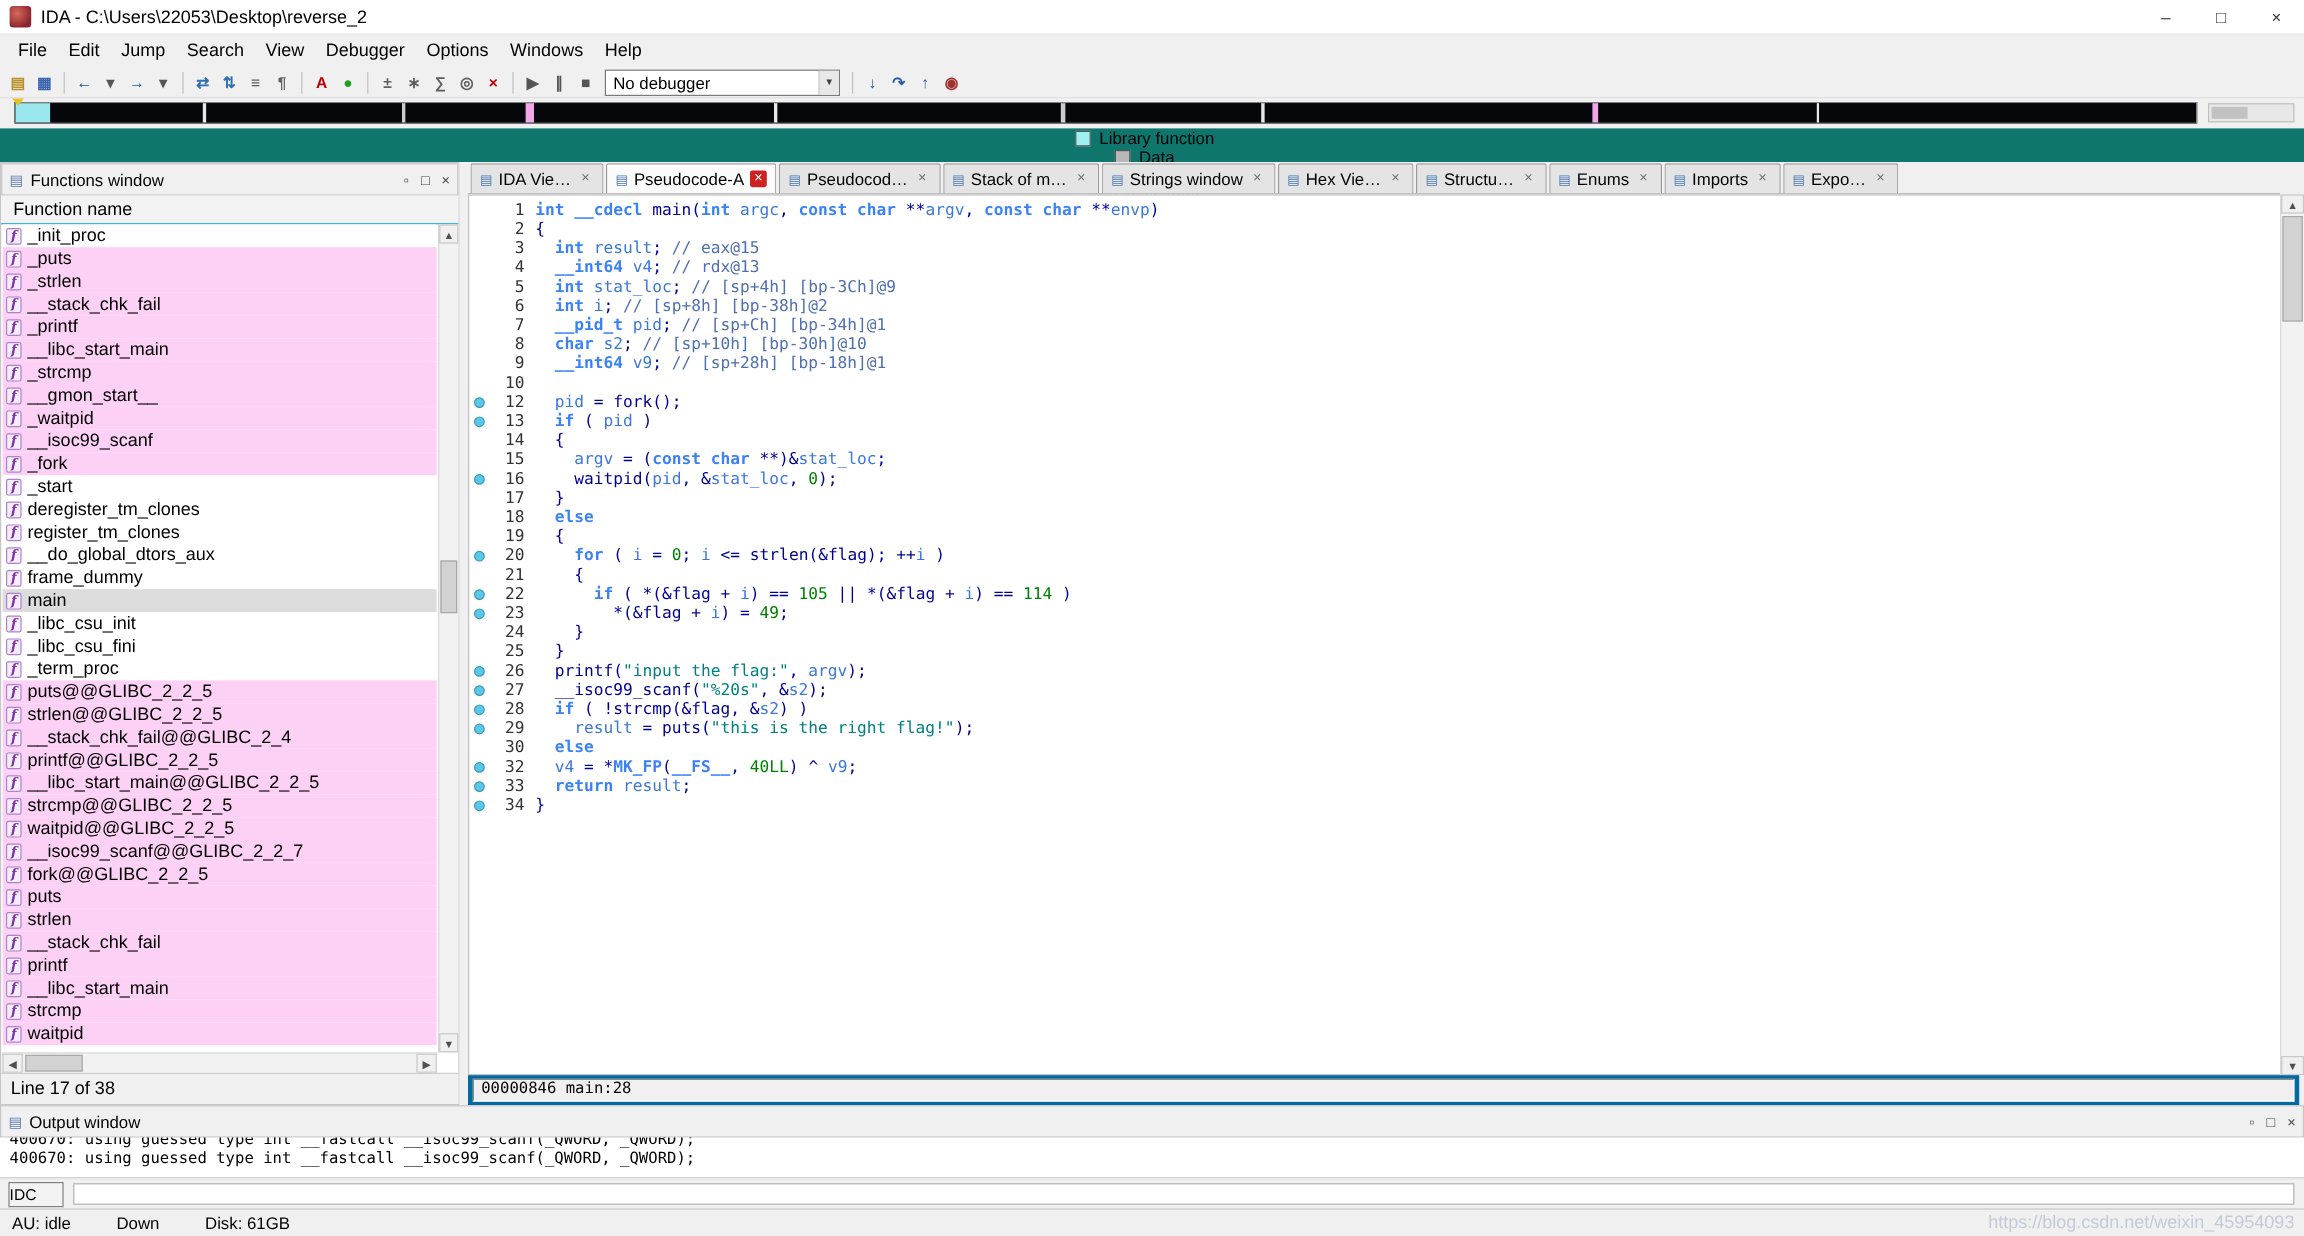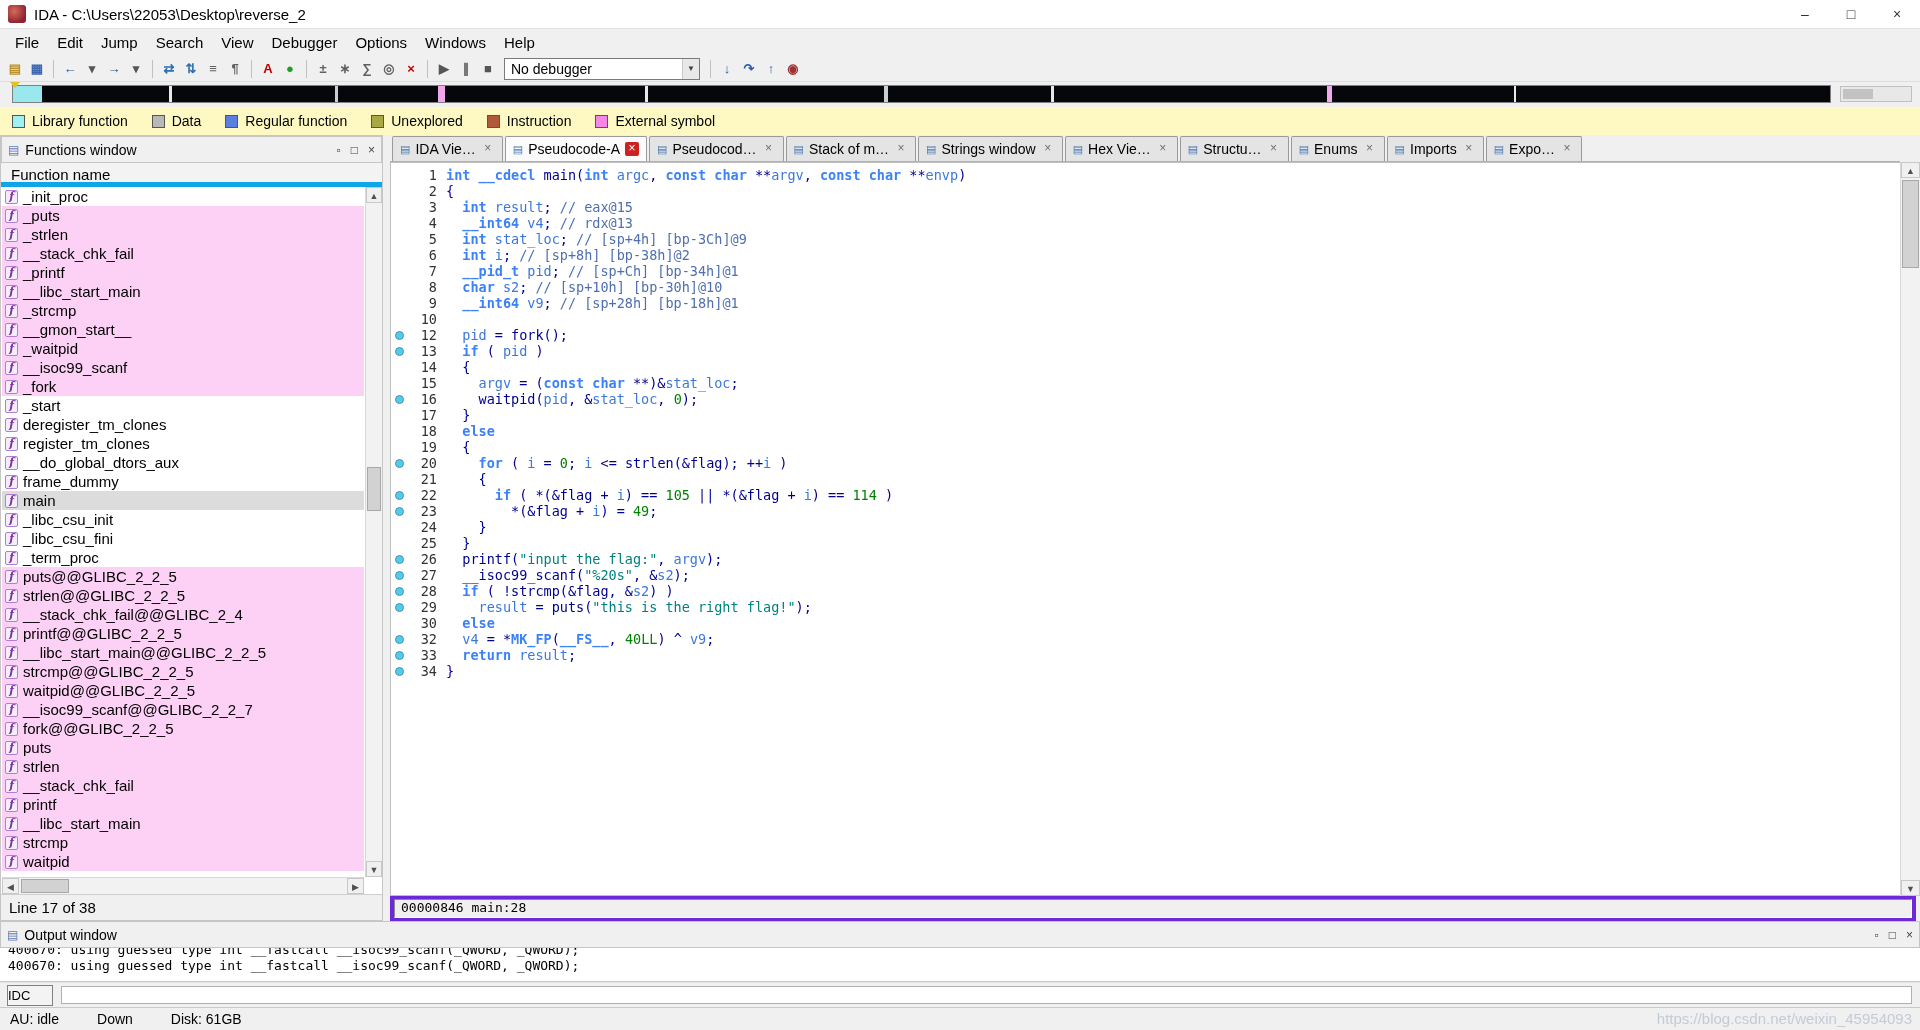--- a/index.html
+++ b/index.html
@@ -35,32 +35,32 @@
   .navband { position:absolute; left:12px; top:3px; height:18px; width:1819px; display:flex;
     border:1px solid #808080; background:#000; }
   .nav-seg { height:100%; display:block; }
   .nav-marker { position:absolute; left:10px; top:0; width:0; height:0;
     border-left:5px solid transparent; border-right:5px solid transparent; border-top:6px solid #e8c020; }
   .nav-scroll { position:absolute; left:1840px; top:4px; height:16px; width:72px; background:#e8e8e8;
     border:1px solid #c0c0c0; }
   .nav-thumb { position:absolute; left:2px; top:2px; bottom:2px; width:30px; background:#c2c2c2; }
   
   .legend { position:absolute; top:107px; left:0; right:0; height:28px; display:flex; align-items:center;
-    padding-left:12px; background:#fef9c3; font-size:14px; }
+    padding-left:12px; background:#0f766e; font-size:14px;flex-direction:column; }
   .leg-item { display:inline-flex; align-items:center; margin-right:24px; }
   .leg-sw { width:13px; height:13px; border:1px solid #555; margin-right:7px; display:inline-block; }
   
   .phead { height:27px; background:#f0f0f0; border:1px solid #c6c6c6; display:flex; align-items:center;
     padding:0 6px; font-size:14px; gap:6px; }
   .phead-icon { color:#5a7ab0; font-size:12px; }
   .phead-btns { margin-left:auto; display:flex; gap:10px; color:#444; font-size:12px; }
   
   .fpanel { position:absolute; left:0; top:135px; width:383px; height:786px; background:#fff;
     border:1px solid #c6c6c6; }
-  .colhead { height:24px; background:#f3f3f3; border-bottom:5px solid #0ea5e9; font-size:15px;
+  .colhead { height:24px; background:#f3f3f3; border-bottom:1px solid #0ea5e9; font-size:15px;
     line-height:23px; padding-left:10px; }
   .fn-list { position:absolute; top:51px; left:1px; right:18px; bottom:43px; overflow:hidden; background:#fff; }
   .fn-row { display:flex; align-items:center; height:19px; padding-left:3px; gap:5px; font-size:15px; white-space:nowrap; }
   .fn-row.lib { background:#fdd0f6; }
   .fn-row.sel { background:#dcdcdc; }
   .f-icon { flex:0 0 auto; width:13px; height:14px; border:1px solid #b080d0; background:#f4eefc; color:#8030a0;
     font:italic bold 11px "DejaVu Serif", serif; line-height:12px; text-align:center; border-radius:2px; }
   .fvscroll { position:absolute; top:51px; right:0; width:17px; bottom:43px; background:#f2f2f2; border-left:1px solid #d8d8d8; }
   .sb-btn { display:block; height:16px; font-size:9px; color:#505050; text-align:center; line-height:16px;
     background:#f0f0f0; border:1px solid #c8c8c8; }
@@ -94,21 +94,21 @@
   .c-kw { color:#3b82f6; font-weight:bold; }
   .c-t  { color:#000090; }
   .c-v  { color:#3c78d8; }
   .c-cmt{ color:#4f6faf; }
   .c-str{ color:#008080; }
   .c-n  { color:#008000; }
   .cvscroll { position:absolute; right:0; top:162px; width:20px; bottom:134px; background:#f2f2f2; border-left:1px solid #d8d8d8; }
   .cvscroll .sb-btn { width:100%; }
   .cvscroll .sb-btn.bottom { position:absolute; bottom:0; left:0; right:0; }
   .cvthumb { position:absolute; top:18px; height:88px; left:1px; right:1px; background:#d2d2d2; border:1px solid #a8a8a8; }
-  .code-status { position:absolute; left:390px; right:4px; bottom:109px; height:25px; background:#6d28d9;
+  .code-status { position:absolute; left:390px; right:4px; bottom:109px; height:25px; background:#0369a1;
     padding:3px 4px; }
   .cs-box { display:block; height:19px; line-height:17px; border:1px solid; border-color:#8a8a8a #ffffff #ffffff #8a8a8a;
     background:#f0f0f0; font:13px "DejaVu Sans Mono", monospace; padding-left:6px; }
   
   .outwin { position:absolute; left:0; right:0; top:921px; height:86px; background:#f0f0f0; }
   .outbody { height:34px; background:#fff; border-bottom:1px solid #c9c9c9; overflow:hidden; padding-left:8px; }
   .out-line { font:13px/16px "DejaVu Sans Mono", monospace; white-space:pre; color:#000; }
   .out-line.clipped { margin-top:-6px; }
   .cmdrow { height:25px; display:flex; align-items:center; background:#f0f0f0; border-top:1px solid #e6e6e6; }
   .idc-btn { margin-left:7px; width:46px; height:21px; border:1px solid #808080; background:#f3f3f3;

